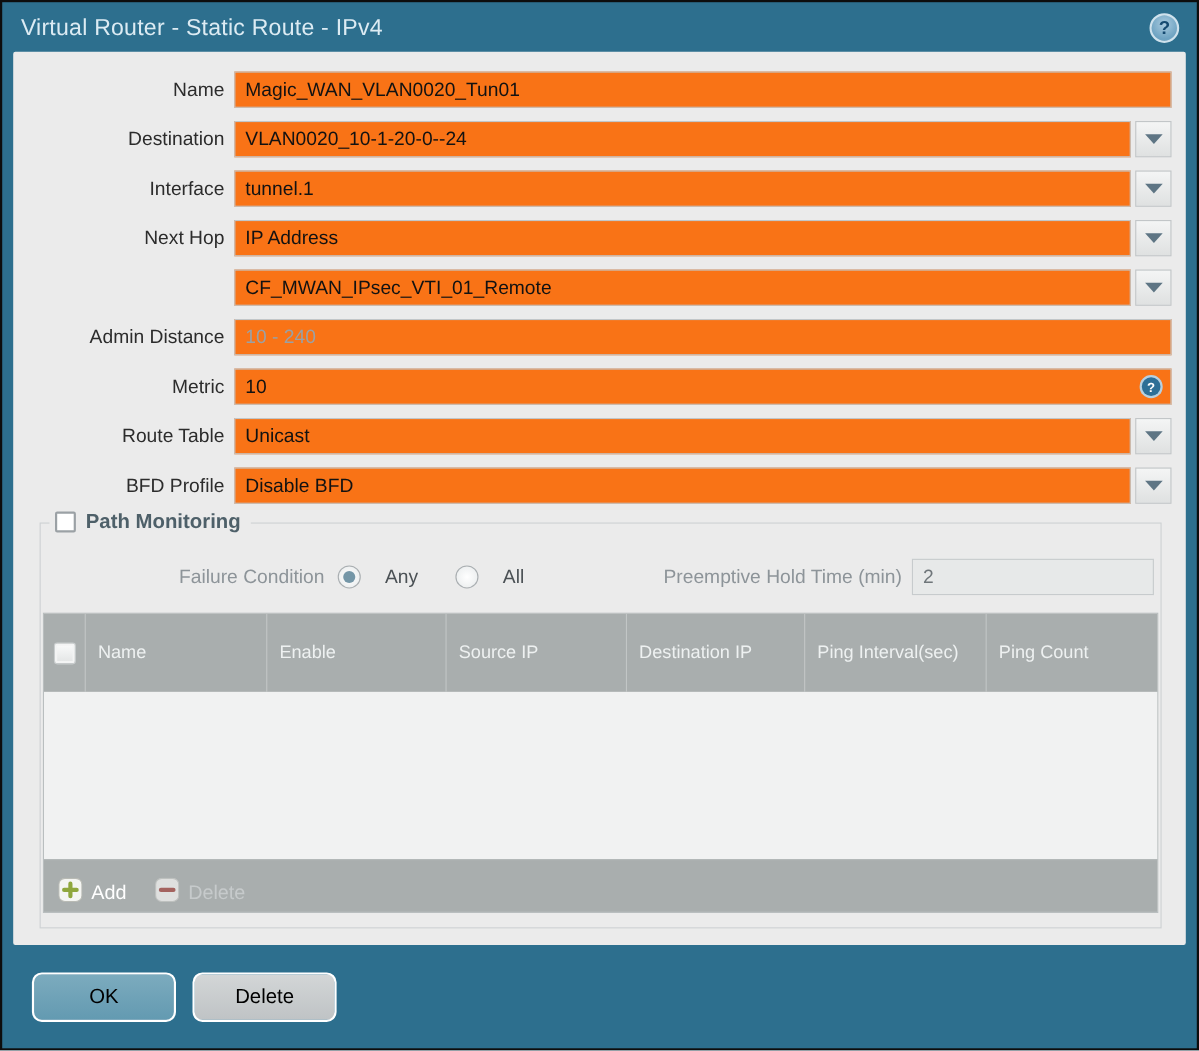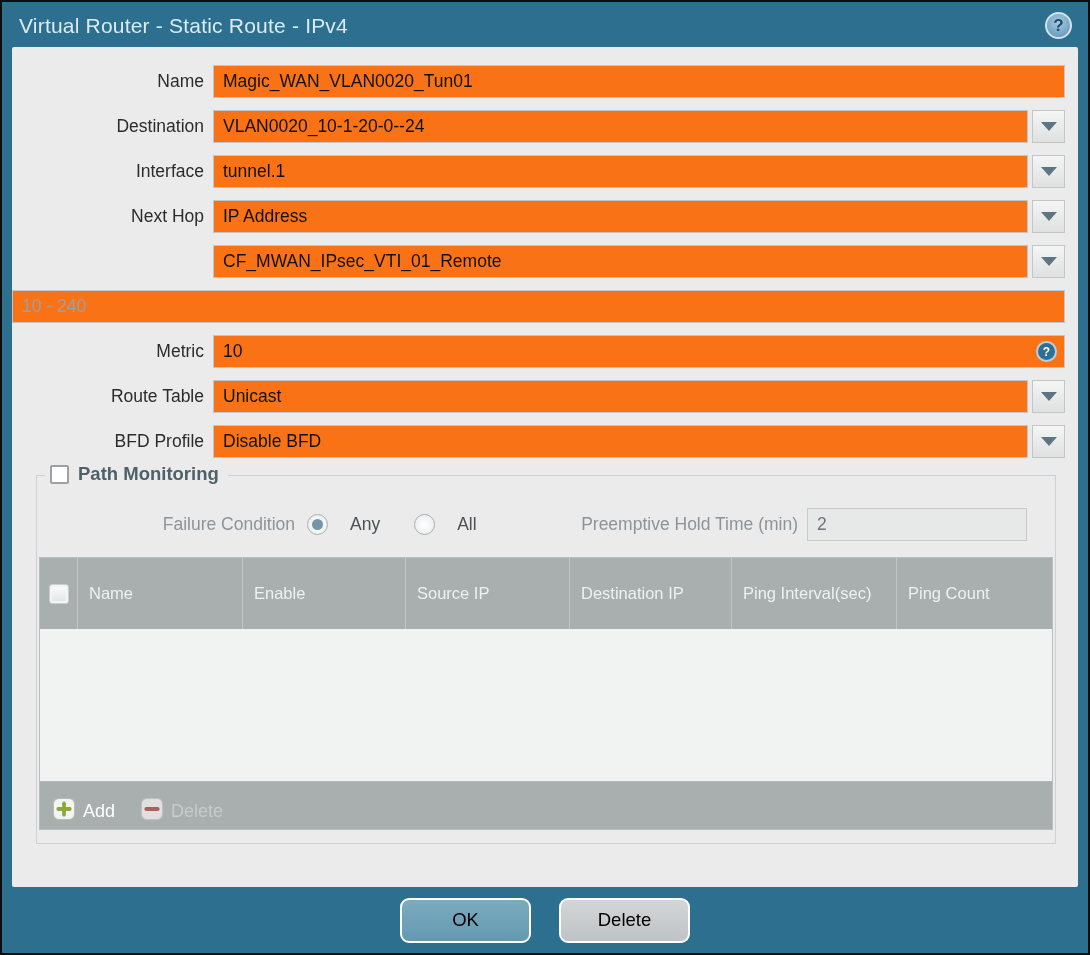--- a/index.html
+++ b/index.html
@@ -52,21 +52,21 @@
 
   
   .pm-fieldset { margin:17px 22px 0 24px; border:1px solid #cdd1d3; position:relative; padding:30px 2px 13px 2px; }
   .pm-legend {
     position:absolute; top:-13px; left:8px;
     background:#ebebeb; display:flex; align-items:center; gap:9px; padding:0 9px 0 5px;
   }
   .pm-checkbox { width:19px; height:19px; background:#fff; border:2px solid #9ba1a5; border-radius:2px; cursor:pointer; }
   .pm-title { font-size:18.5px; font-weight:bold; color:#4e6069; }
 
-  .pm-row1 { display:flex; align-items:center; margin:2px 26px 16px 0; }
+  .pm-row1 { display:flex; align-items:center; margin:2px 4px 16px 0; }
   .pm-label { color:#8d9499; font-size:17.5px; }
   .pm-label.fc { width:268px; text-align:right; padding-right:12px; flex:0 0 auto; }
   .radio-wrap { display:flex; align-items:flex-start; gap:22px; margin-right:34px; cursor:pointer; }
   .radio {
     width:21px; height:21px; border-radius:50%;
     border:1px solid #a9aeb1; background:radial-gradient(#ffffff,#e7eaeb);
     display:flex; align-items:center; justify-content:center;
   }
   .radio .dot { width:11px; height:11px; border-radius:50%; background:#7496a7; }
   .radio-label { font-size:17.5px; color:#4b5155; }
@@ -95,21 +95,21 @@
     border:1px solid #c9cdce; box-shadow:inset 0 0 0 2px #f3f4f4;
     cursor:pointer;
   }
   .pmt-body { height:152px; background:#f1f2f2; }
   .pmt-footer { background:#a9aeae; height:48px; display:flex; align-items:flex-end; padding:4px 13px; gap:26px; border-top:1px solid #b4b8b9; }
   .tbl-btn { display:flex; align-items:center; gap:8px; font-size:18px; color:#fff; cursor:pointer; background:none; border:none; font-family:"Liberation Sans",sans-serif; }
   .tbl-btn.disabled { color:#c6cacb; cursor:default; }
   .tbl-btn.disabled .icon-box { opacity:.8; }
 
   
-  .footerbar { height:66px; flex:0 0 auto; display:flex; align-items:center; justify-content:center; gap:28px; padding:0 27px; }
+  .footerbar { height:94px; flex:0 0 auto; display:flex; align-items:center; justify-content:flex-start; gap:15px; padding:0 27px; }
   .btn {
     width:131px; height:45px; border-radius:9px; border:2px solid #fff;
     font:18.5px "Liberation Sans", sans-serif; color:#000; cursor:pointer;
   }
   .btn.ok { background:linear-gradient(#7cabbe,#639ab1); }
   .btn.cancel { background:linear-gradient(#d3d6d7,#bfc3c5); }
 </style>
 </head>
 <body>
 
@@ -163,20 +163,21 @@
       <span class="flabel"></span>
       <div class="fctrl">
         <input class="tinput" value="CF_MWAN_IPsec_VTI_01_Remote" style="">
         <button class="ddbtn">
             <span class="ddarrow"></span>
           </button>
       </div>
     </div>
 
     <div class="frow">
+      <span class="flabel">Admin Distance</span>
       <div class="fctrl">
         <input class="tinput" placeholder="10 - 240" style="">
       </div>
     </div>
 
     <div class="frow">
       <span class="flabel">Metric</span>
       <div class="fctrl">
         <input class="tinput" value="10" style="">
         <span class="info-icon">?</span>

